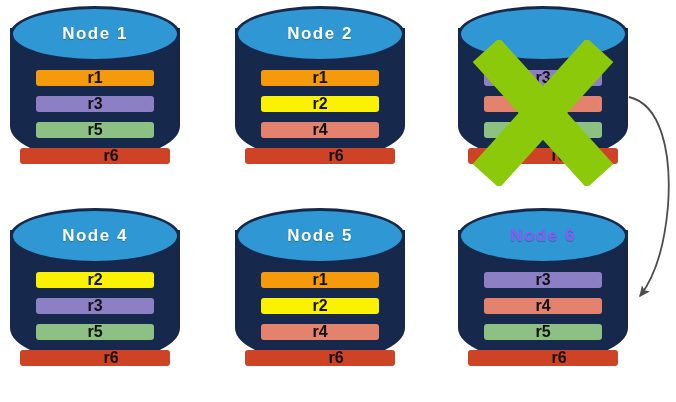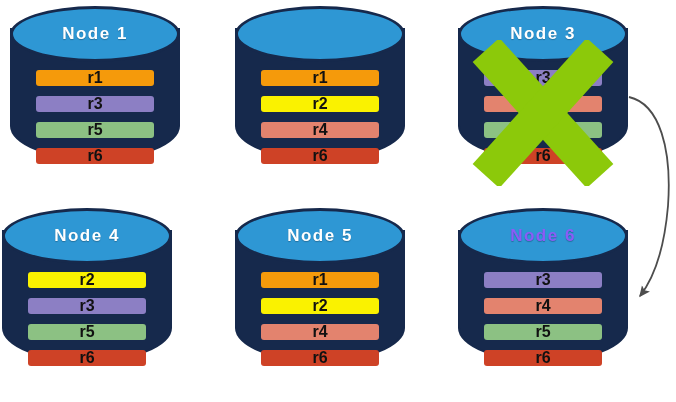--- a/index.html
+++ b/index.html
@@ -87,21 +87,21 @@
     margin: 0 auto 10px auto;
     border-radius: 3px;
     display: flex;
     align-items: center;
     justify-content: center;
     font-size: 16px;
     font-weight: bold;
     color: #111111;
     line-height: 1;
   }
-  .record-bar:last-child { margin-bottom: 0; }
+  .record-bar:last-child { margin-bottom: 0; padding-left: 32px; }
 
   .fail-x {
     position: absolute;
     left: 6px;
     top: 34px;
     width: 158px;
     height: 146px;
     z-index: 6;
     pointer-events: none;
   }
@@ -129,47 +129,47 @@
       <div class="record-bar" style="background: rgb(245, 154, 11);">r1</div>
       <div class="record-bar" style="background: rgb(140, 127, 196);">r3</div>
       <div class="record-bar" style="background: rgb(140, 193, 131);">r5</div>
       <div class="record-bar" style="background: rgb(206, 66, 38);">r6</div>
     </div>
   </div>
 
   <div class="node" style="left:235px; top:6px;">
     <div class="cyl-body" style="background: rgb(22, 41, 76); border-color: rgb(22, 41, 76);"></div>
     <div class="cyl-top" style="background: rgb(46, 151, 212); border-color: rgb(22, 41, 76);"></div>
+    <div class="node-label" style="color: rgb(255, 255, 255);">Node 2</div>
     <div class="records">
       <div class="record-bar" style="background: rgb(245, 154, 11);">r1</div>
       <div class="record-bar" style="background: rgb(250, 242, 0);">r2</div>
       <div class="record-bar" style="background: rgb(227, 131, 110);">r4</div>
       <div class="record-bar" style="background: rgb(206, 66, 38);">r6</div>
     </div>
   </div>
 
   <div class="node" style="left:458px; top:6px;">
     <div class="cyl-body" style="background: rgb(22, 41, 76); border-color: rgb(22, 41, 76);"></div>
     <div class="cyl-top" style="background: rgb(46, 151, 212); border-color: rgb(22, 41, 76);"></div>
-    <div class="node-label" style="color: rgb(255, 255, 255);">Node 3</div>
     <div class="records">
       <div class="record-bar" style="background: rgb(140, 127, 196);">r3</div>
       <div class="record-bar" style="background: rgb(227, 131, 110);">r4</div>
       <div class="record-bar" style="background: rgb(140, 193, 131);">r5</div>
       <div class="record-bar" style="background: rgb(206, 66, 38);">r6</div>
     </div>
     <svg class="fail-x" viewBox="0 0 158 146">
       <g id="fail-x-group" stroke="#8CC90A" stroke-width="36" stroke-linecap="butt" fill="none">
         <line x1="22" y1="10" x2="136" y2="136"></line>
         <line x1="136" y1="10" x2="22" y2="136"></line>
       </g>
     </svg>
   </div>
 
-  <div class="node" style="left:2px; top:208px;">
+  <div class="node" style="left:10px; top:208px;">
     <div class="cyl-body" style="background: rgb(22, 41, 76); border-color: rgb(22, 41, 76);"></div>
     <div class="cyl-top" style="background: rgb(46, 151, 212); border-color: rgb(22, 41, 76);"></div>
     <div class="node-label" style="color: rgb(255, 255, 255);">Node 4</div>
     <div class="records">
       <div class="record-bar" style="background: rgb(250, 242, 0);">r2</div>
       <div class="record-bar" style="background: rgb(140, 127, 196);">r3</div>
       <div class="record-bar" style="background: rgb(140, 193, 131);">r5</div>
       <div class="record-bar" style="background: rgb(206, 66, 38);">r6</div>
     </div>
   </div>

